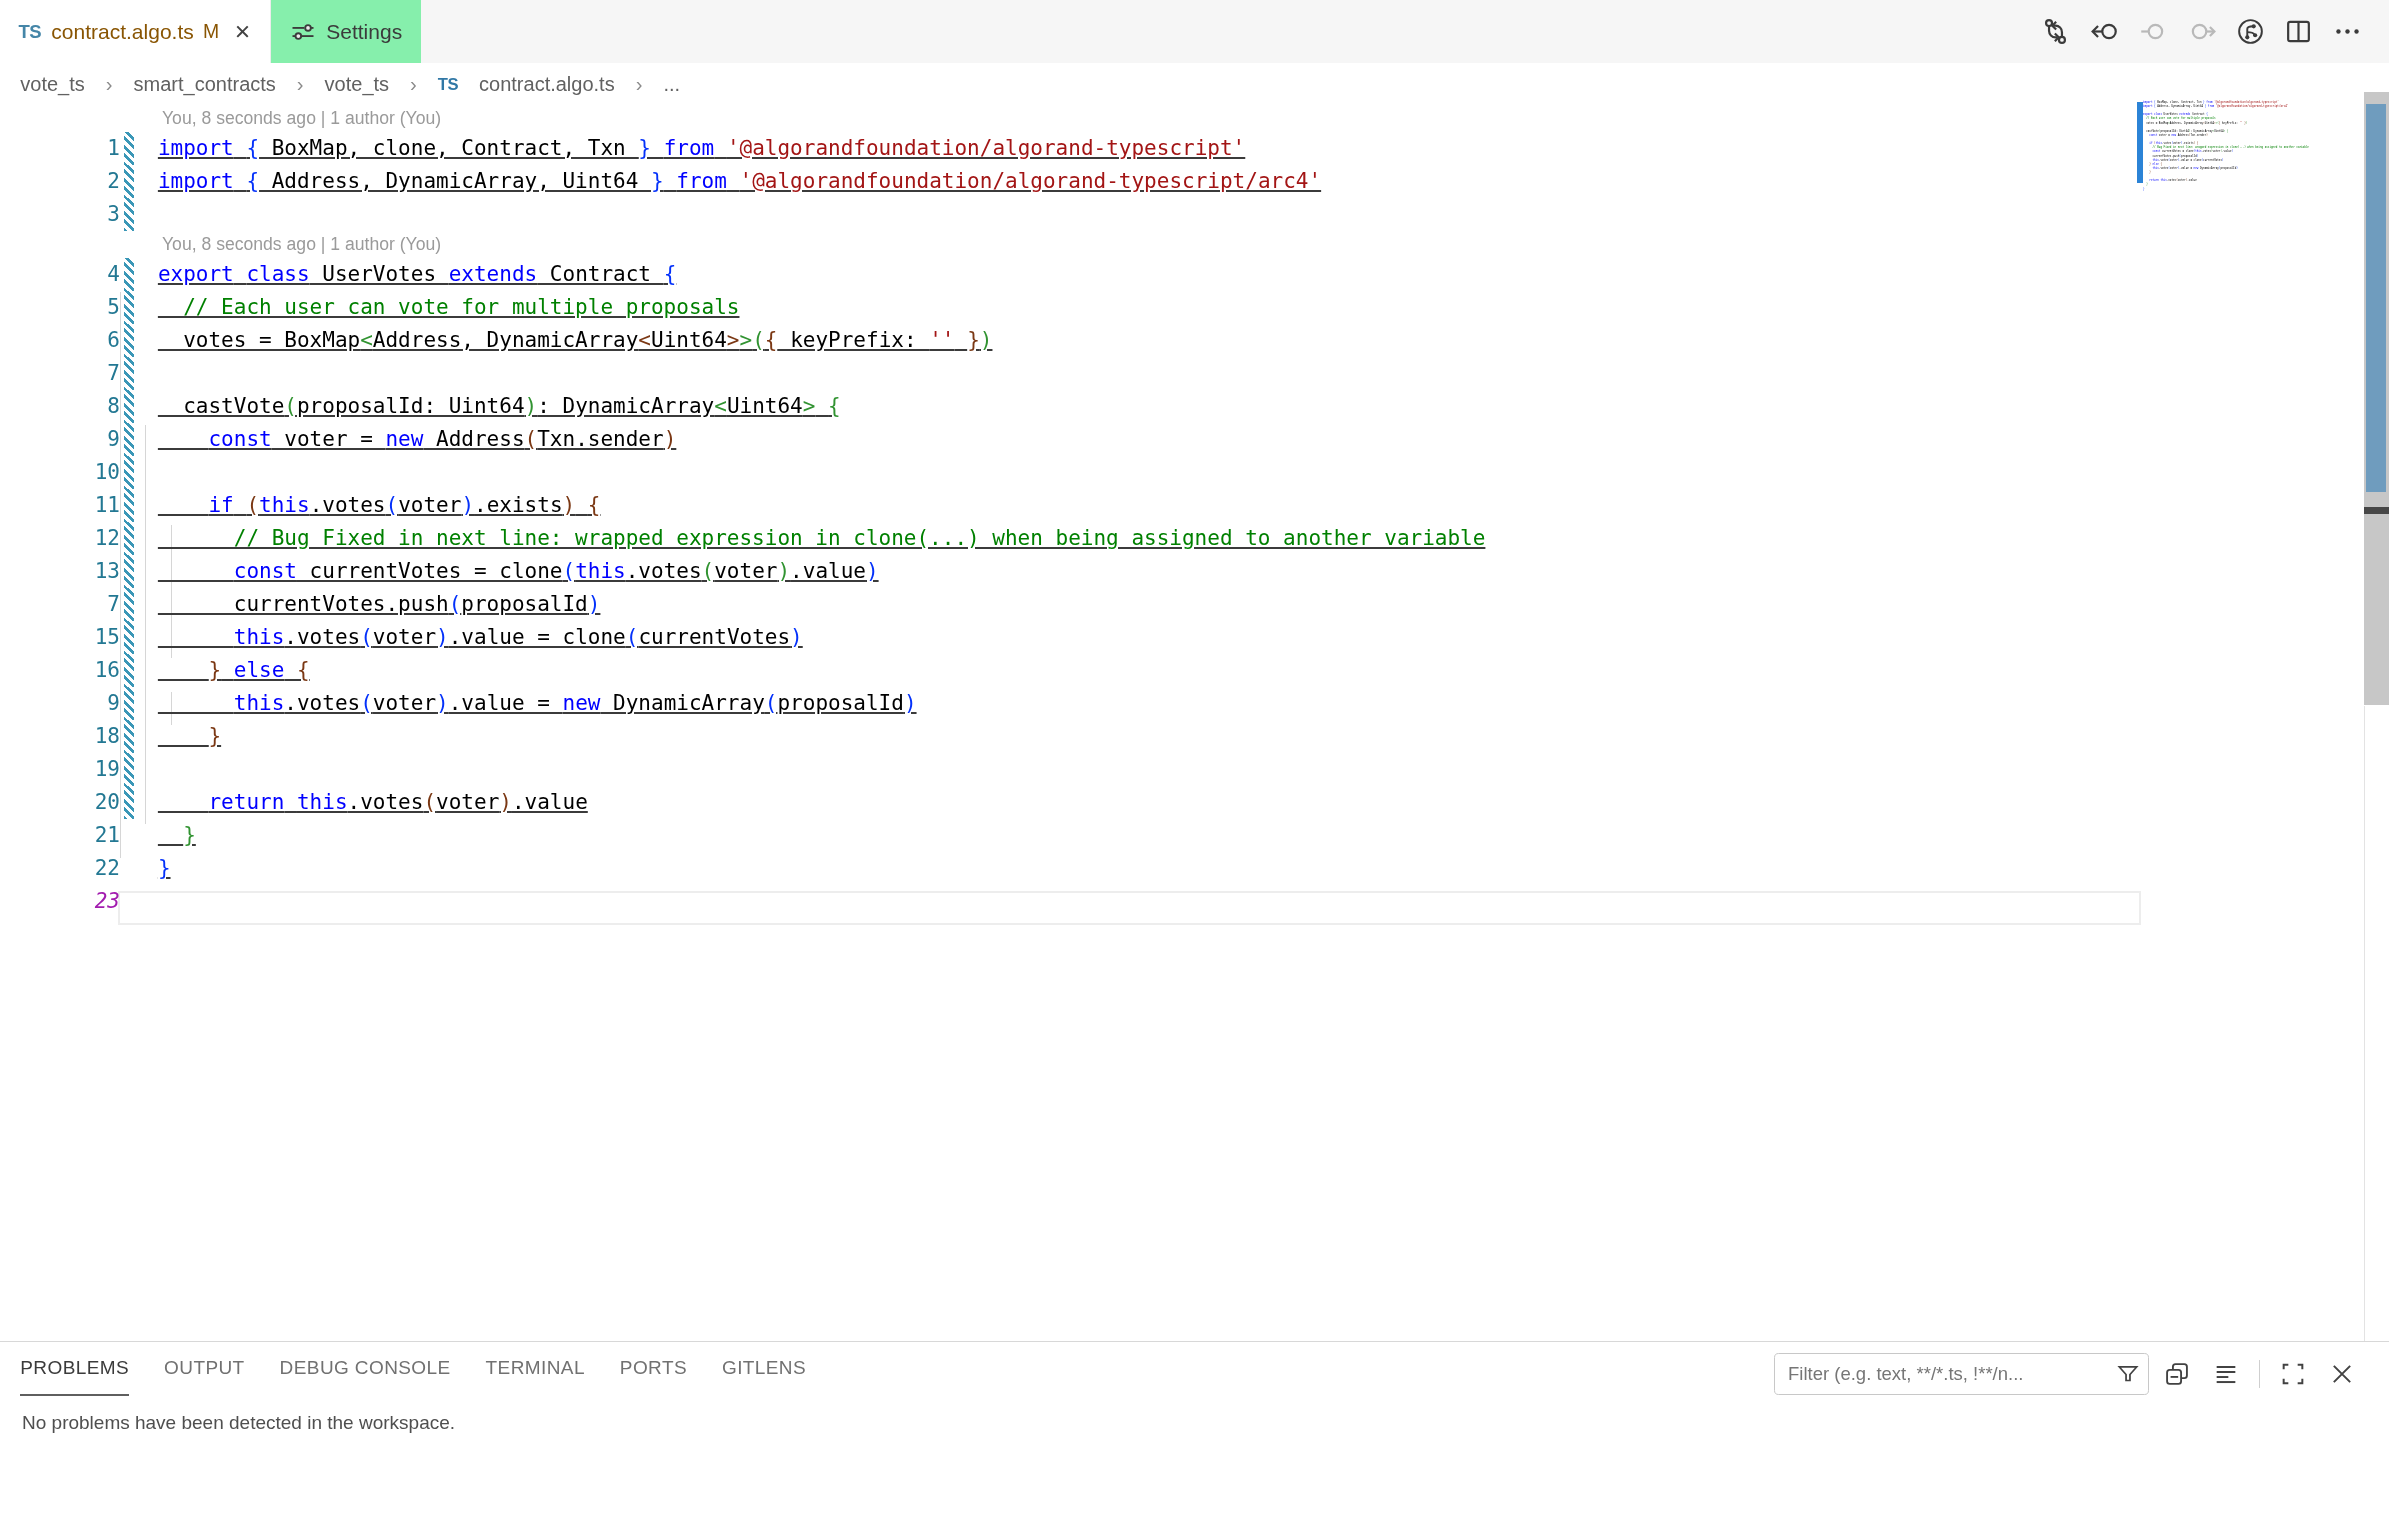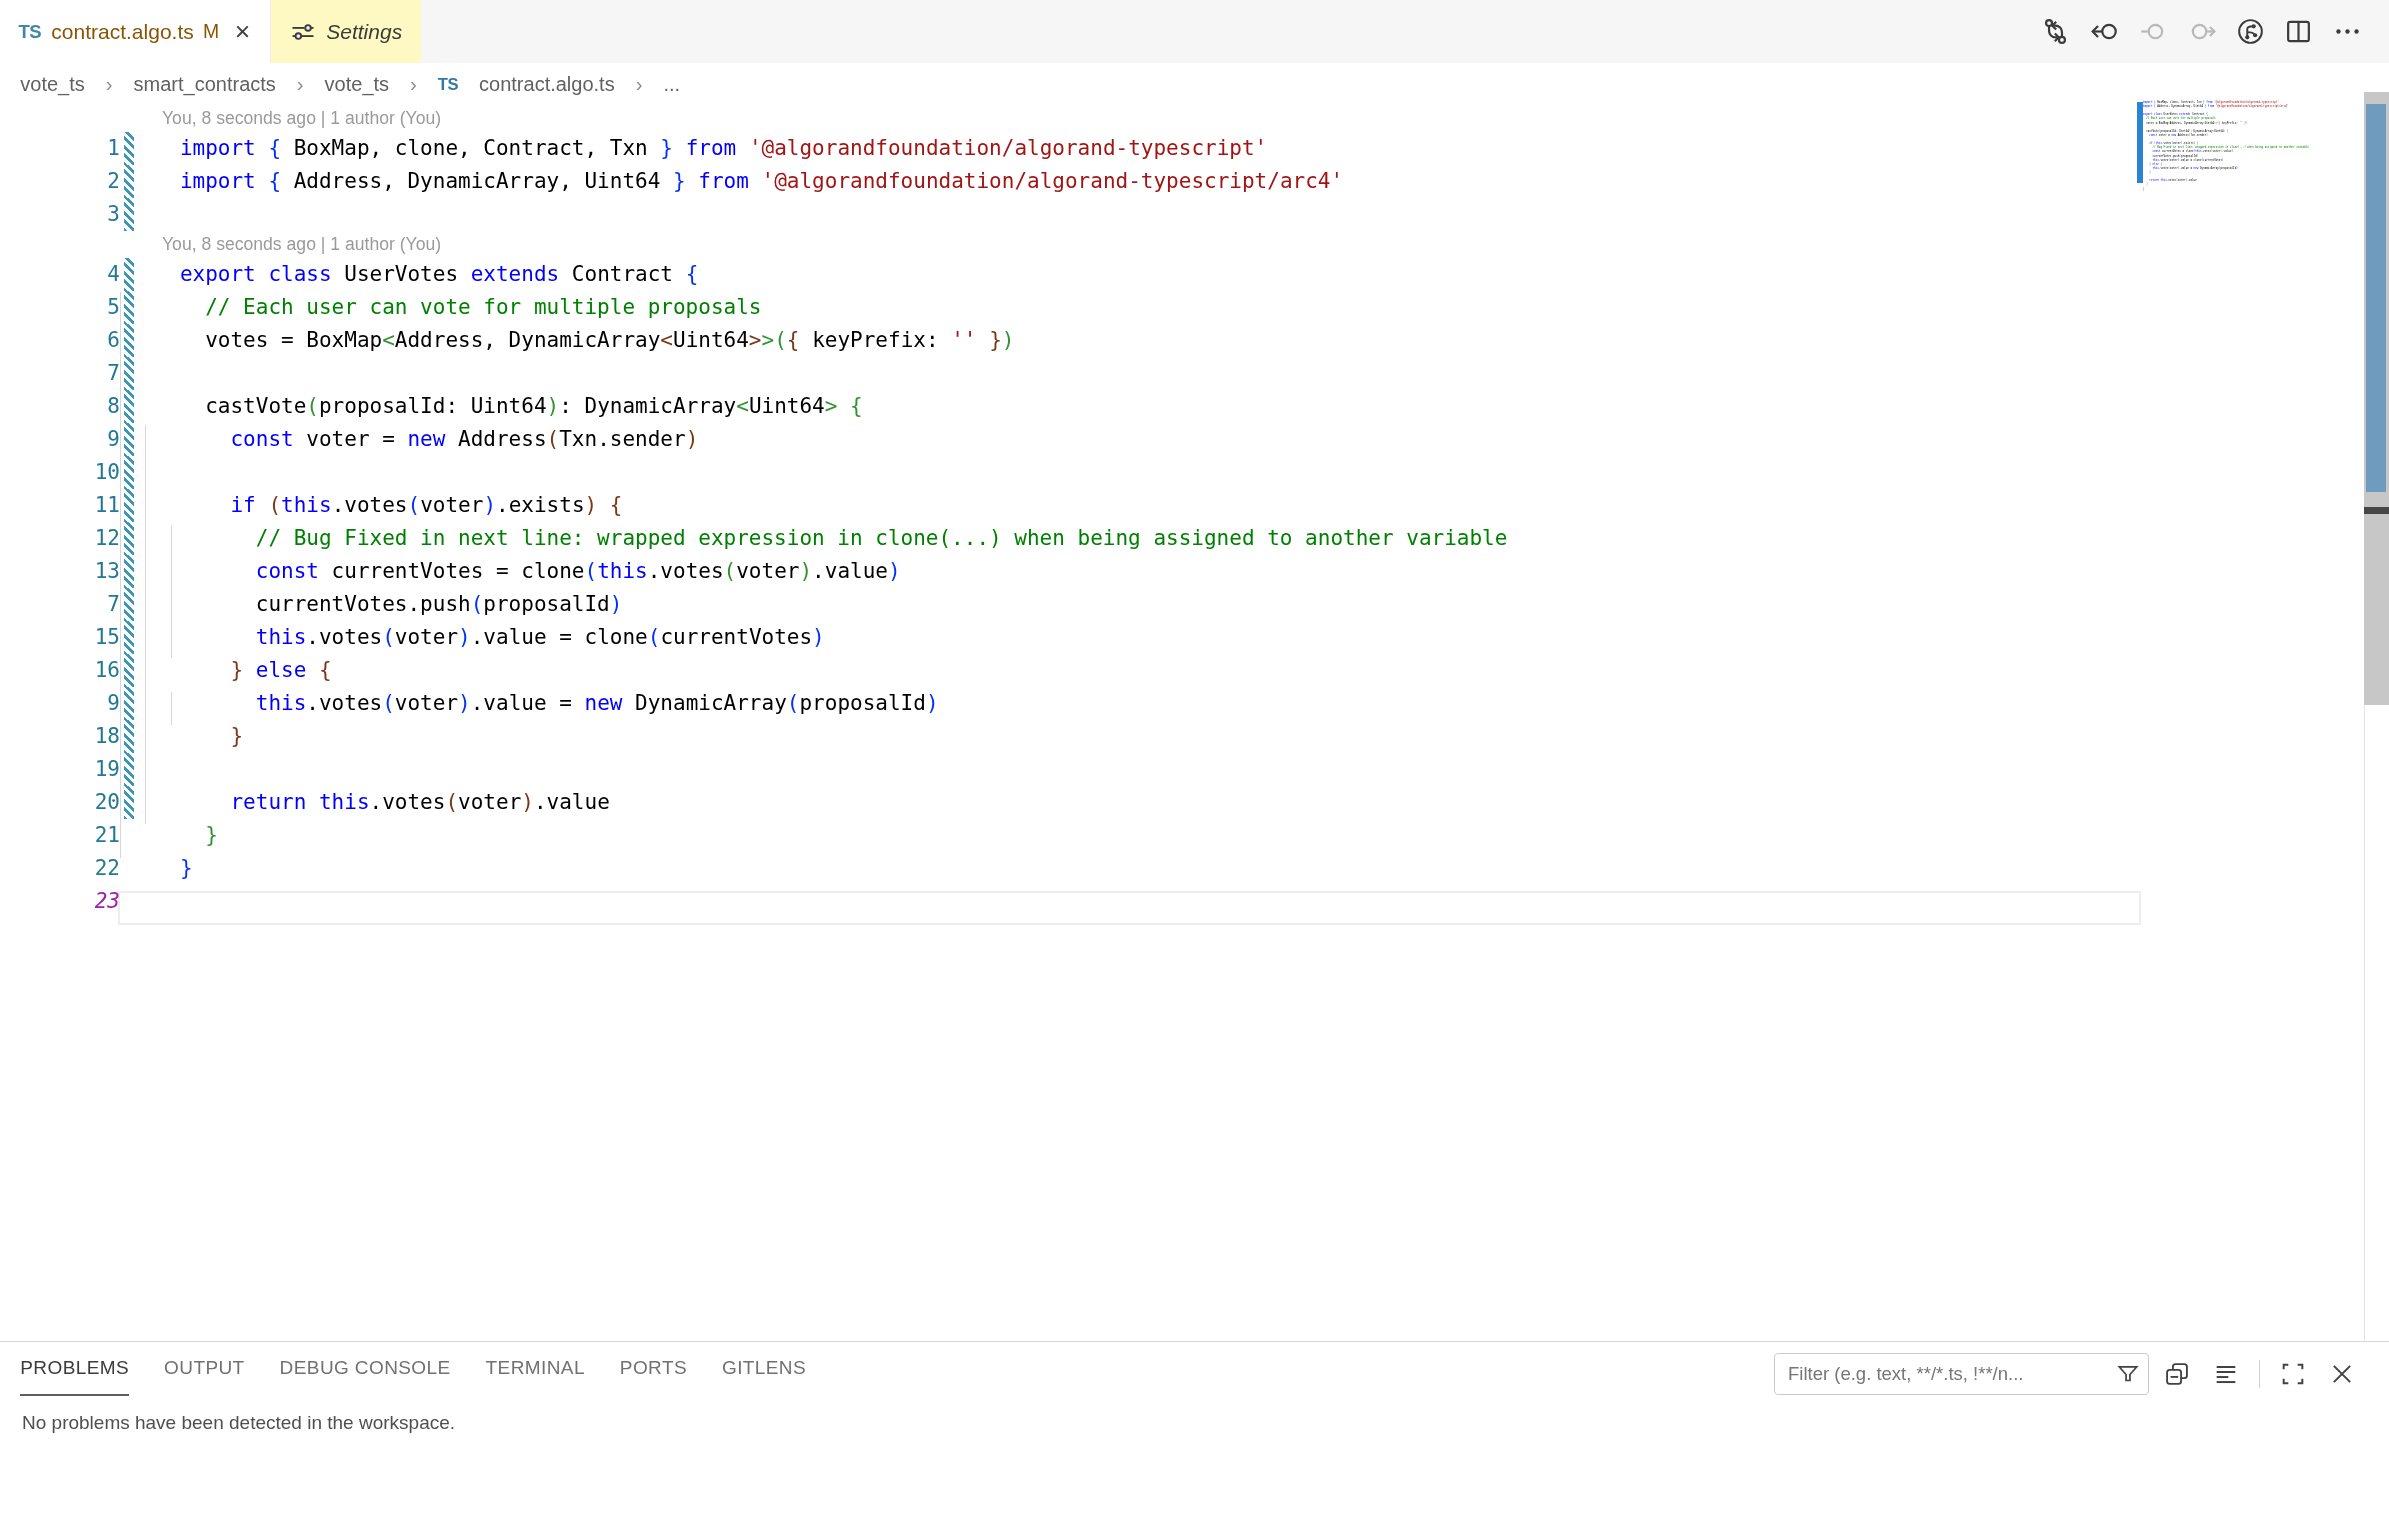--- a/index.html
+++ b/index.html
@@ -3,21 +3,21 @@
 <meta charset="utf-8">
 <style>
   html,body{margin:0;padding:0;background:#fff;}
   .app{position:relative;width:2389px;height:1535px;background:#ffffff;overflow:hidden;
        font-family:"Liberation Sans",sans-serif;color:#3b3b3b;}
 
   
   .tabbar{position:absolute;left:0;top:0;width:2389px;height:63px;background:#f6f6f6;display:flex;}
   .tab{height:63px;display:flex;align-items:center;padding:0 18.5px;box-sizing:border-box;font-size:21px;white-space:nowrap;}
   .tab.active{background:#ffffff;border-right:0.9px solid #ececec;color:#895503;}
-  .tab.inactive{background:#fef9c3;color:#3b3b3b;font-style:italic;}
+  .tab.inactive{background:#86efac;color:#3b3b3b;}
   .ts-badge{font-weight:bold;font-size:18.5px;color:#4586a8;margin-right:10.2px;letter-spacing:-0.5px;}
   .mod-badge{margin-left:9.2px;font-size:19.4px;color:#895503;}
   .tab-close{margin-left:15px;font-size:20.3px;color:#424242;}
   .tab-icon{margin-right:9.2px;display:flex;align-items:center;}
 
   .editor-actions{position:absolute;top:0;right:26px;height:63px;display:flex;align-items:center;gap:17.6px;}
   .eicon{width:31px;height:31px;display:flex;align-items:center;justify-content:center;}
 
   
   .breadcrumb{position:absolute;left:20.3px;top:63px;height:43px;display:flex;align-items:center;
@@ -27,21 +27,21 @@
 
   
   .code-area{position:absolute;left:0;top:105px;width:2142px;padding-left:42px;}
   .lens-row{height:27px;line-height:27px;padding-left:120px;font-size:17.6px;color:#9a9a9a;}
   .code-row{height:33px;display:flex;font-family:"DejaVu Sans Mono","Liberation Mono",monospace;
             font-size:21px;line-height:33px;}
   .ln{width:78px;text-align:right;color:#237893;flex:none;}
   .code-row.active .ln{color:#a21caf;font-style:italic;}
   .hatch{width:10.2px;margin-left:3.7px;flex:none;}
   .hatch.mod{background:repeating-linear-gradient(45deg,#3a97b7 0,#3a97b7 2.8px,#ffffff 2.8px,#ffffff 6px);}
-  .ctext{white-space:pre;margin-left:46px;}
+  .ctext{white-space:pre;margin-left:24px;text-decoration:underline;}
   .tk-k{color:#0000ff;} .tk-s{color:#a31515;} .tk-c{color:#008000;} .tk-d{color:#000000;}
   .tk-b1{color:#0431fa;} .tk-b2{color:#319331;} .tk-b3{color:#7b3814;}
 
   .iguide{position:absolute;width:0.9px;background:#d6d6d6;}
   .curline{position:absolute;left:118px;top:891px;width:2023px;height:34px;
            border:2.8px solid #ededed;box-sizing:border-box;}
 
   
   .minimap{position:absolute;left:2136px;top:96px;width:227px;height:351px;overflow:hidden;}
   .minimap-content{position:absolute;left:7.4px;top:3.7px;transform:scale(0.125);transform-origin:0 0;

